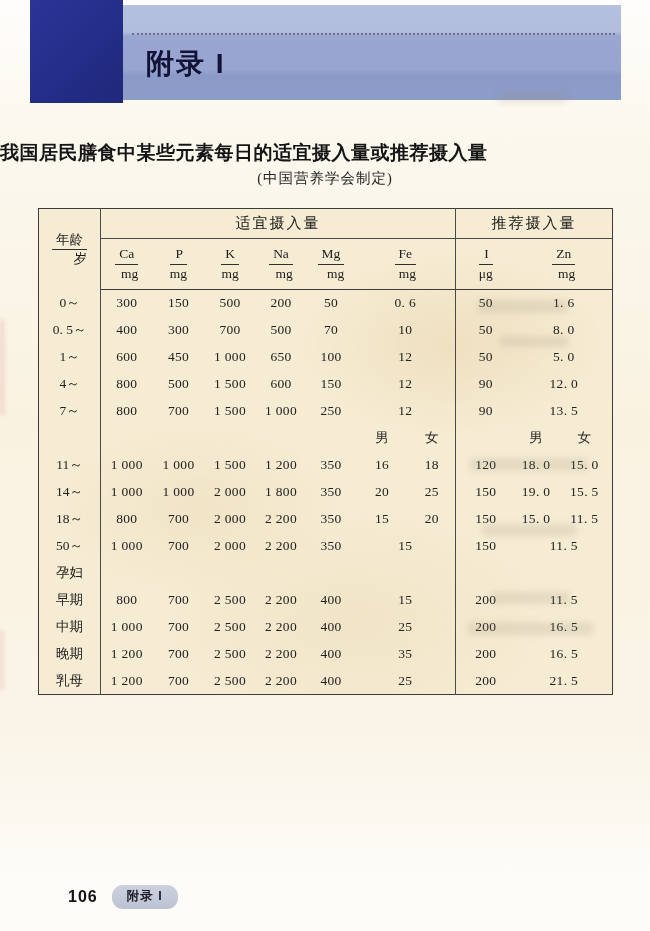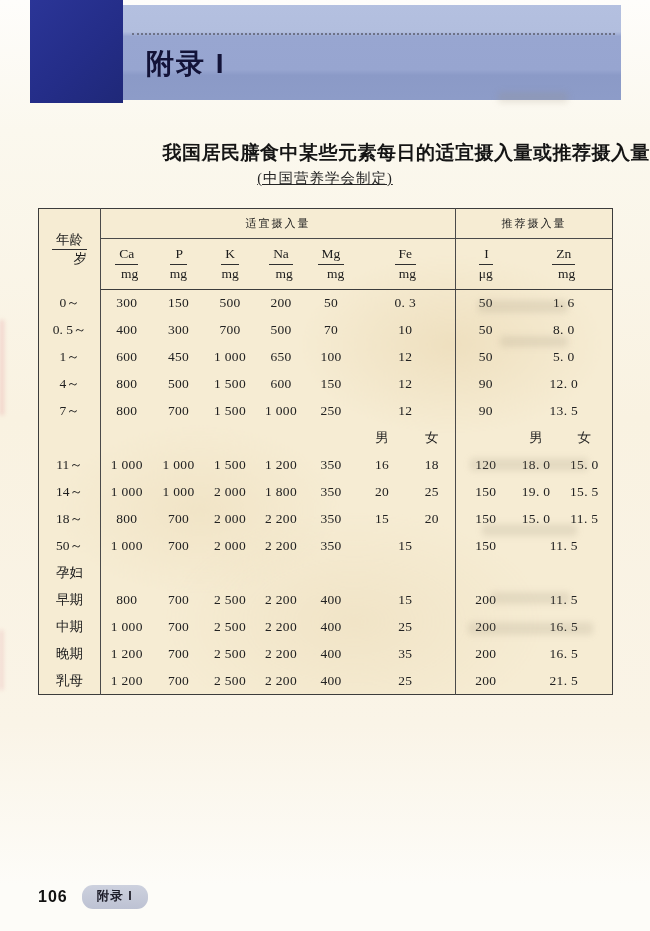--- a/index.html
+++ b/index.html
@@ -21,26 +21,26 @@
     position:absolute;left:30px;top:0;width:93px;height:103px;
     background:linear-gradient(135deg,#2b3597 0%, #242d88 55%, #1f2878 100%);
   }
   .appendix-title{
     position:absolute;left:24px;top:40px;margin:0;
     font-family:"Liberation Sans",sans-serif;font-weight:bold;
     font-size:28px;letter-spacing:2px;color:#131338;
   }
   
   .main-title{
-    position:absolute;left:0;top:140px;width:650px;margin:0;text-align:right;
+    position:absolute;left:0;top:140px;width:650px;margin:0;text-align:left;
     font-family:"Liberation Sans",sans-serif;font-weight:bold;font-size:19px;color:#151515;letter-spacing:.5px;
   }
   .sub-title{
     position:absolute;left:0;top:169px;width:650px;text-align:center;
-    font-size:14.5px;color:#242424;letter-spacing:1px;text-decoration:underline;
+    font-size:14.5px;color:#242424;letter-spacing:1px;
   }
   
   table.nutri{
     position:absolute;left:38px;top:208px;width:574px;height:485px;
     border-collapse:collapse;table-layout:fixed;
     border:1.6px solid #3c3c3c;
     background-color:#f6ecd3;
     background-image:
       radial-gradient(ellipse 220px 130px at 72% 28%, rgba(219,192,140,.28), transparent 70%),
       radial-gradient(ellipse 200px 120px at 28% 62%, rgba(223,200,154,.22), transparent 72%),
@@ -49,30 +49,30 @@
   }
   table.nutri th, table.nutri td{
     padding:0;text-align:center;vertical-align:middle;font-weight:normal;
   }
   tr.group-row{height:30px;}
   tr.unit-row{height:51px;padding-left:42px;}
   tbody tr{height:27px;}
   th.age-cell{border-right:1px solid #4a4a4a;}
   .dl{border-left:1px solid #4a4a4a;}          
   .al{border-left:1px solid #4a4a4a;}          
-  th.group{border-bottom:1px solid #4a4a4a;font-weight:bold;font-size:11px;letter-spacing:2px;color:#1c1c1c;}
+  th.group{border-bottom:1px solid #4a4a4a;font-weight:bold;font-size:15px;letter-spacing:2px;color:#1c1c1c;}
   tr.unit-row th{border-bottom:1.4px solid #3c3c3c;}
   .frac{display:inline-block;text-align:right;line-height:1.2;font-size:13.5px;color:#1c1c1c;}
   .frac .t{display:block;border-bottom:1px solid #2f2f2f;padding:0 4px 1px;}
   .frac .b{display:block;padding-top:1px;}
   td.num{color:#222;letter-spacing:.3px;}
   td.age{font-size:13.5px;}
   .gender{font-weight:bold;font-size:13.5px;}
   
-  .footer{position:absolute;left:38px;top:885px;display:flex;align-items:center;
+  .footer{position:absolute;left:68px;top:885px;display:flex;align-items:center;
     font-family:"Liberation Sans",sans-serif;}
   .page-num{font-weight:bold;font-size:16px;color:#111;letter-spacing:1px;}
   .footer-pill{
     margin-left:14px;padding:3px 15px 4px;border-radius:11px;
     background:linear-gradient(#cdd1de,#bdc2d3);color:#1c1c28;
     font-weight:bold;font-size:12.5px;letter-spacing:1px;
   }
   
   .bleed{position:absolute;background:rgba(150,138,118,.18);filter:blur(3px);border-radius:4px;}
   .smudge{position:absolute;background:rgba(221,128,138,.30);filter:blur(2px);}
@@ -123,21 +123,21 @@
     </tr>
   </thead>
   <tbody>
     <tr>
       <td class="age">0～</td>
       <td class="num al">300</td>
       <td class="num">150</td>
       <td class="num">500</td>
       <td class="num">200</td>
       <td class="num">50</td>
-      <td class="num" colspan="2">0. 3</td>
+      <td class="num" colspan="2">0. 6</td>
       <td class="num dl">50</td>
       <td class="num" colspan="2">1. 6</td>
     </tr>
     <tr>
       <td class="age">0. 5～</td>
       <td class="num al">400</td>
       <td class="num">300</td>
       <td class="num">700</td>
       <td class="num">500</td>
       <td class="num">70</td>

